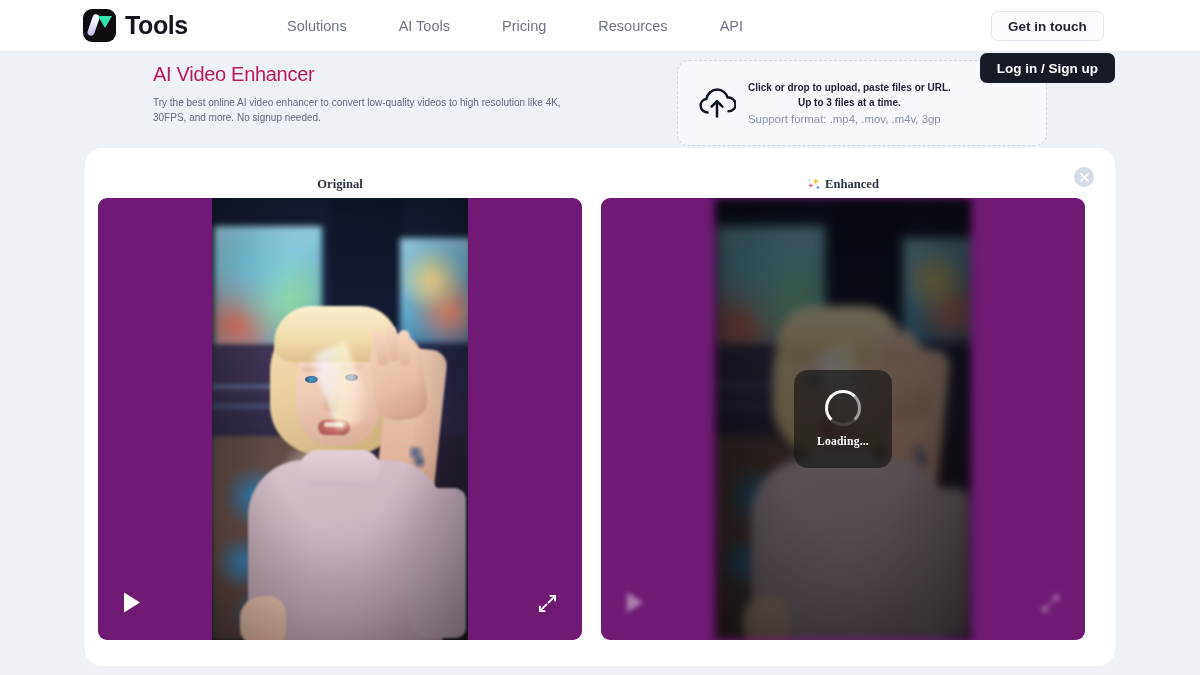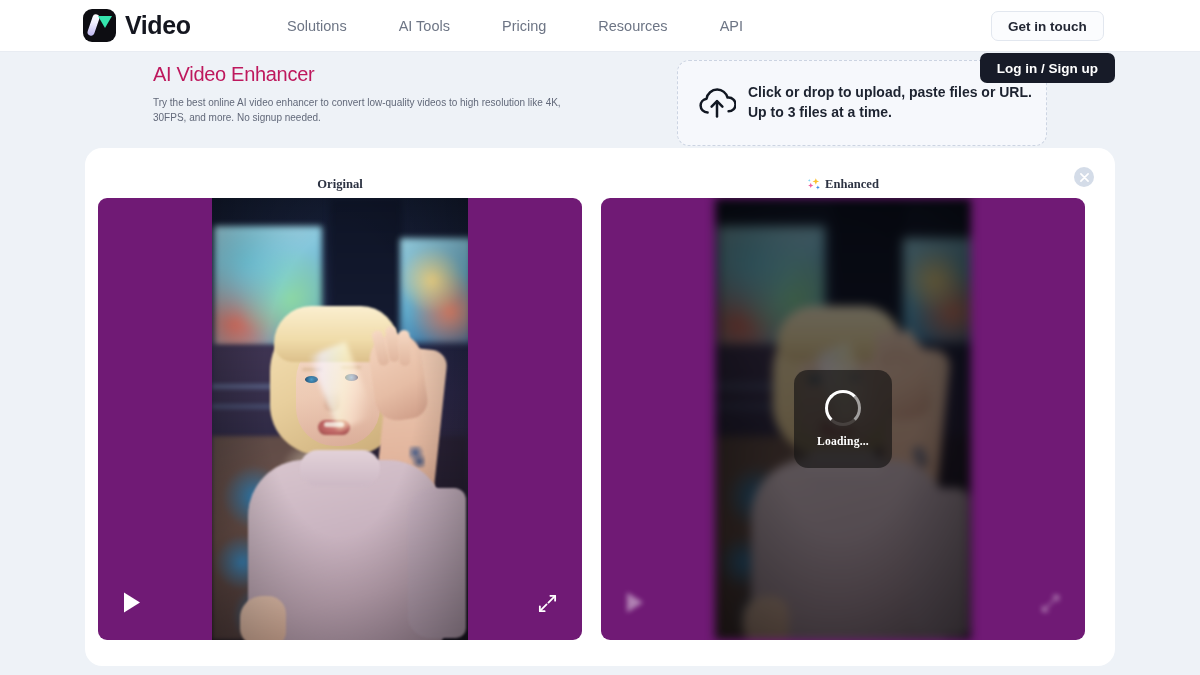--- a/index.html
+++ b/index.html
@@ -125,23 +125,24 @@
     border: 1.4px dashed #ccd4e2;
     border-radius: 12px;
     background: #f6f8fc;
     display: flex; align-items: center;
     padding-left: 16px;
     cursor: pointer;
   }
   .upload-icon { width: 46px; flex: none; display:flex; align-items:center; justify-content:center;}
   .upload-text { margin-left: 8px; }
   .upload-title {
-    font-size: 14px; font-weight: 700;
+    font-size: 10px; font-weight: 700;
     color: #1d2330;
     line-height: 1.42;
+    text-align: center;
   }
   .upload-fmt {
     margin-top: 3px;
     font-size: 11.4px;
     color: #8b93a4;
   }
 
   
   .card {
     position: absolute;
@@ -406,21 +407,21 @@
 </head>
 <body>
 
 <div class="header">
 
   <div class="brand">
     <div class="logo-mark">
       <div class="logo-slash"></div>
       <div class="logo-tri"></div>
     </div>
-    <div class="brand-name">Video</div>
+    <div class="brand-name">Tools</div>
   </div>
 
   <nav class="nav">
     <div class="nav-item">Solutions</div>
     <div class="nav-item">AI Tools</div>
     <div class="nav-item">Pricing</div>
     <div class="nav-item">Resources</div>
     <div class="nav-item">API</div>
   </nav>
 
@@ -441,20 +442,21 @@
     <div class="upload-icon">
       <svg width="38" height="34" viewBox="0 0 38 34" fill="none">
         <path d="M9.6 26.4C5.6 26.4 2.6 23.4 2.6 19.6c0-3.5 2.6-6.4 6-6.9 .7-5.2 5.2-9.1 10.6-9.1 5 0 9.2 3.4 10.4 8 .3-.05 .7-.07 1-.07 3.8 0 6.9 3.1 6.9 6.9 0 3.8-3.1 6.9-6.9 6.9" stroke="#111722" stroke-width="2.5" stroke-linecap="round" stroke-linejoin="round"></path>
         <path d="M19 30.5V15.5" stroke="#111722" stroke-width="2.5" stroke-linecap="round"></path>
         <path d="M13.6 20.6L19 15.2l5.4 5.4" stroke="#111722" stroke-width="2.5" stroke-linecap="round" stroke-linejoin="round"></path>
       </svg>
     </div>
     <div class="upload-text">
       <div class="upload-title">Click or drop to upload, paste files or URL.</div>
       <div class="upload-title">Up to 3 files at a time.</div>
+      <div class="upload-fmt">Support format: .mp4, .mov, .m4v, 3gp</div>
     </div>
   </div>
 </div>
 
 <div class="card">
 
   <div class="card-close">
     <svg width="9" height="9" viewBox="0 0 10 10">
       <path d="M1 1L9 9M9 1L1 9" stroke="#ffffff" stroke-width="1.8" stroke-linecap="round"></path>
     </svg>

